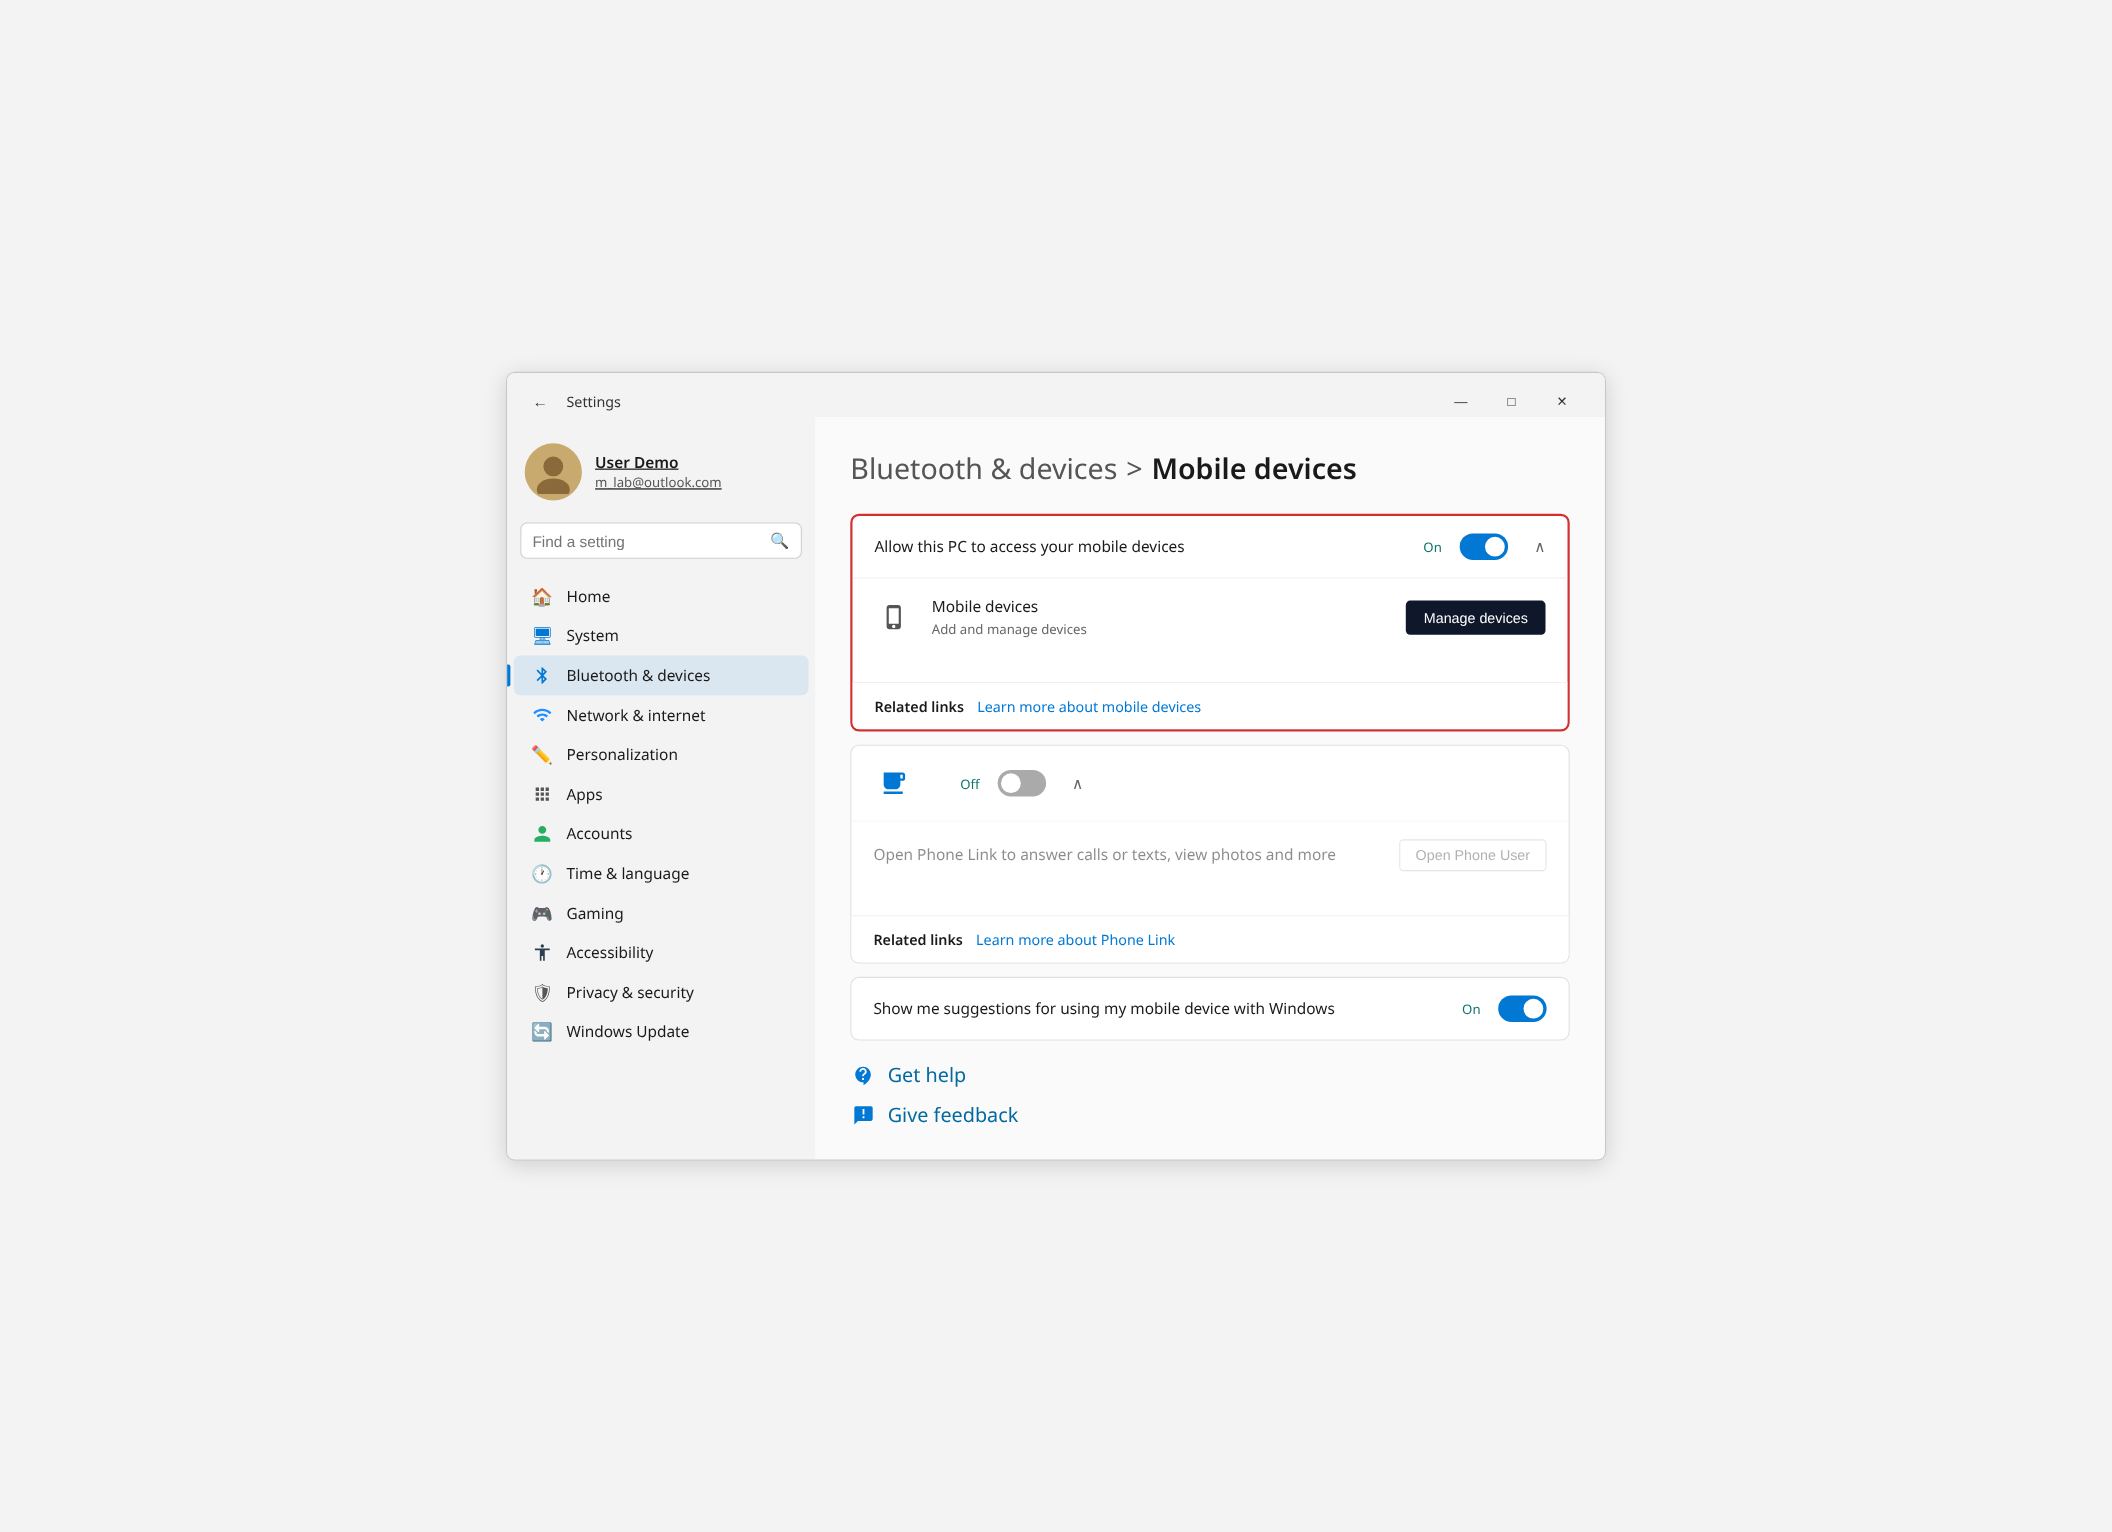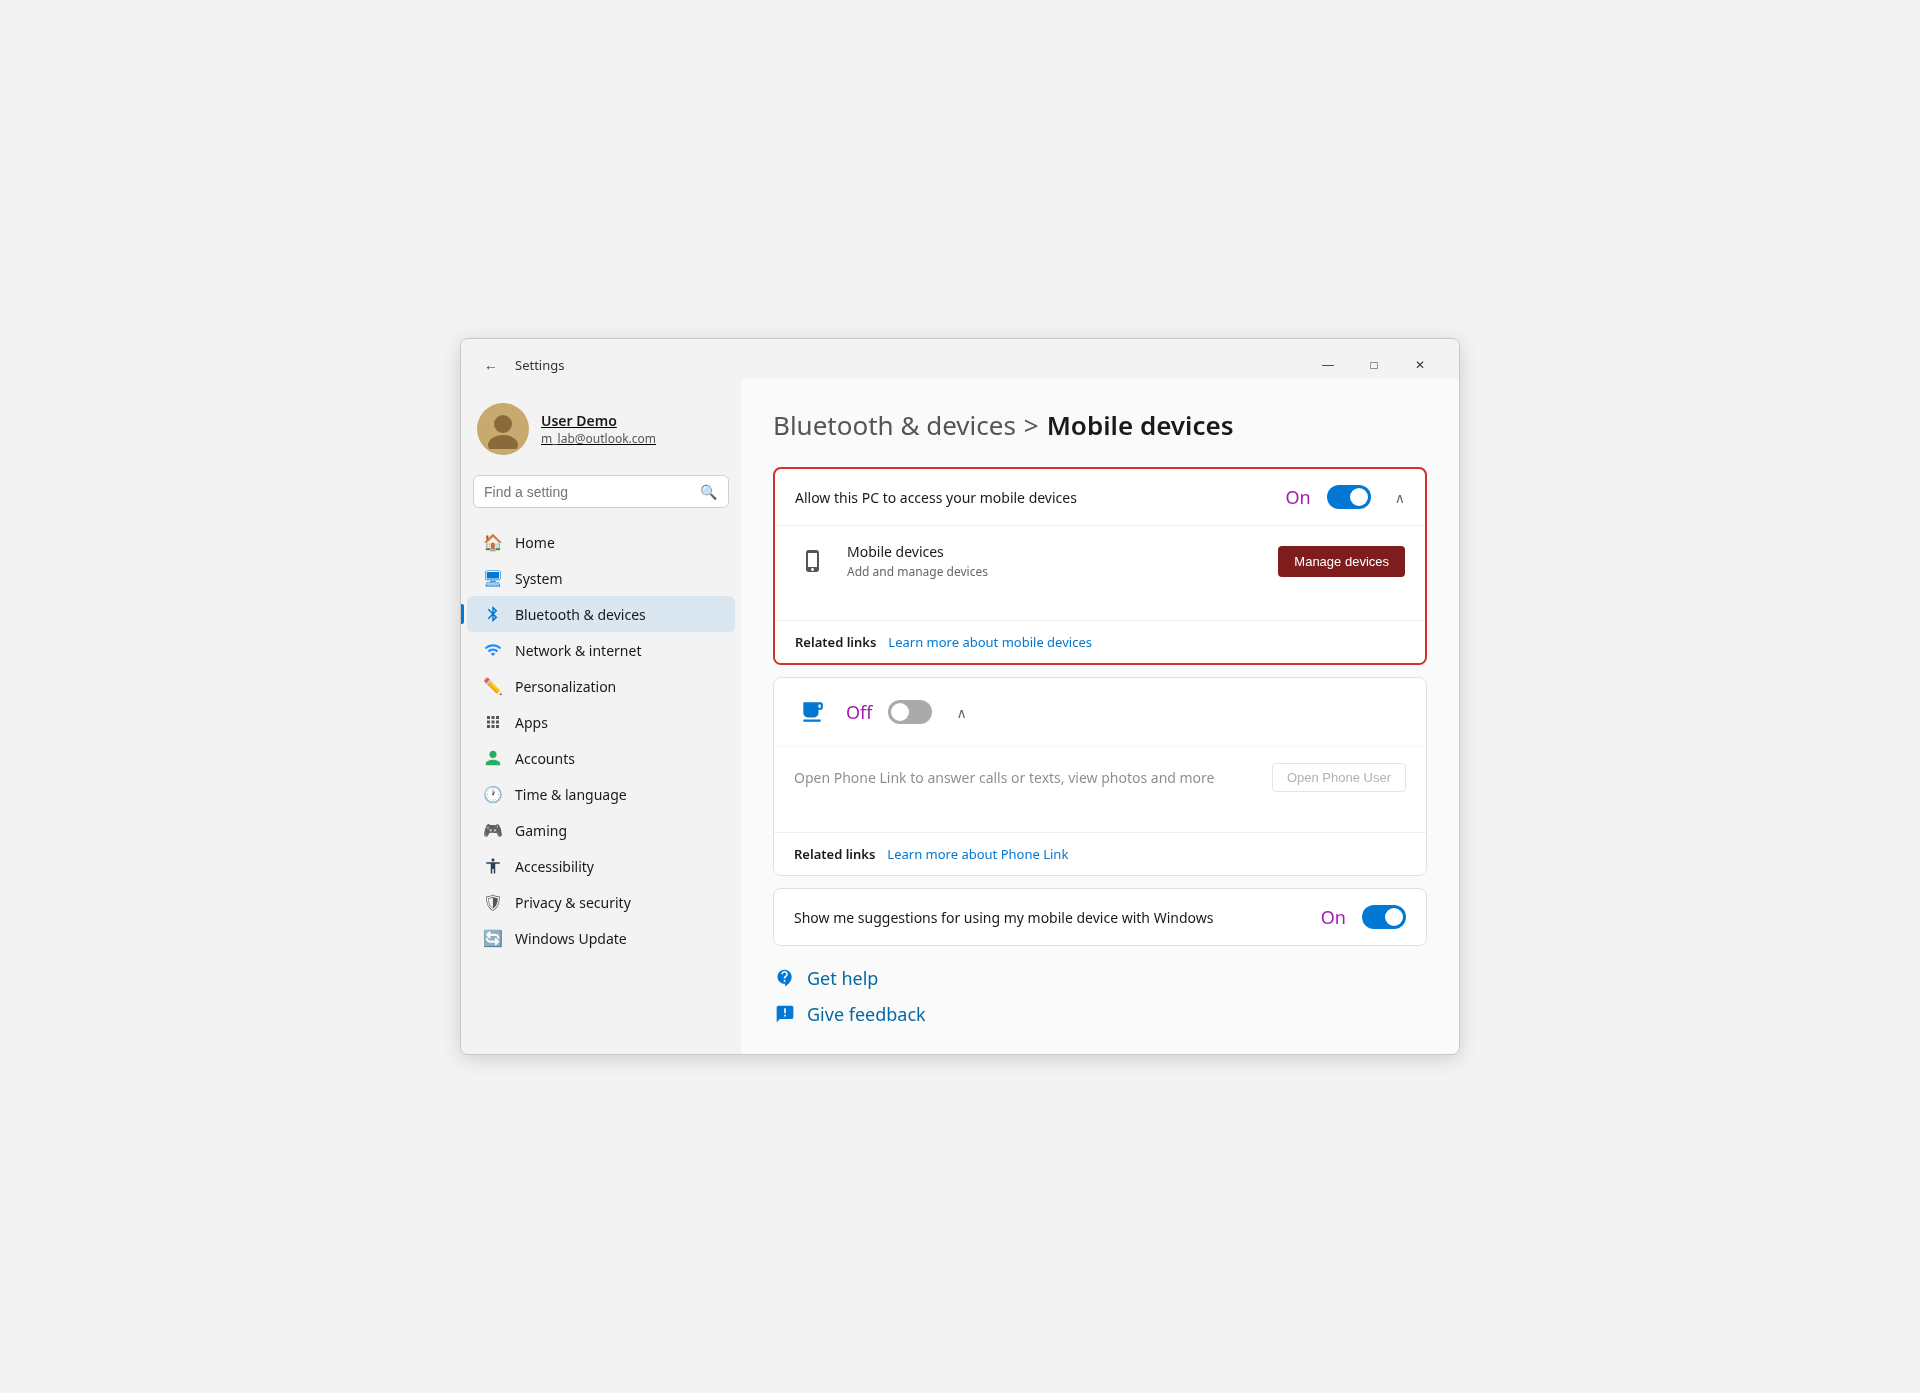--- a/index.html
+++ b/index.html
@@ -190,21 +190,21 @@
       align-items: center;
       padding: 16px 20px;
       gap: 16px;
     }
     .card-row + .card-row {
       border-top: 1px solid #f0f0f0;
     }
     .card-row-text { flex: 1; }
     .card-row-title { font-size: 14px; color: #1a1a1a; }
     .card-row-subtitle { font-size: 12px; color: #666; margin-top: 2px; }
-    .toggle-label { font-size: 18px; color: #a21caf; margin-right: 8px; }
+    .toggle-label { font-size: 12px; color: #0f766e; margin-right: 8px; margin-left: 27px; }
     .toggle-wrapper {
       display: flex;
       align-items: center;
       gap: 8px;
     }
     
     .toggle {
       position: relative;
       width: 44px; height: 24px;
       cursor: pointer;
@@ -249,21 +249,21 @@
       color: #1a1a1a;
     }
     .related-link {
       font-size: 13px;
       color: #0078d4;
       cursor: pointer;
       text-decoration: none;
     }
     
     .manage-btn {
-      background: #7f1d1d;
+      background: #0f172a;
       color: white;
       border: none;
       border-radius: 4px;
       padding: 8px 16px;
       font-size: 13px;
       cursor: pointer;
       white-space: nowrap;
     }
     
     .open-link-btn {

